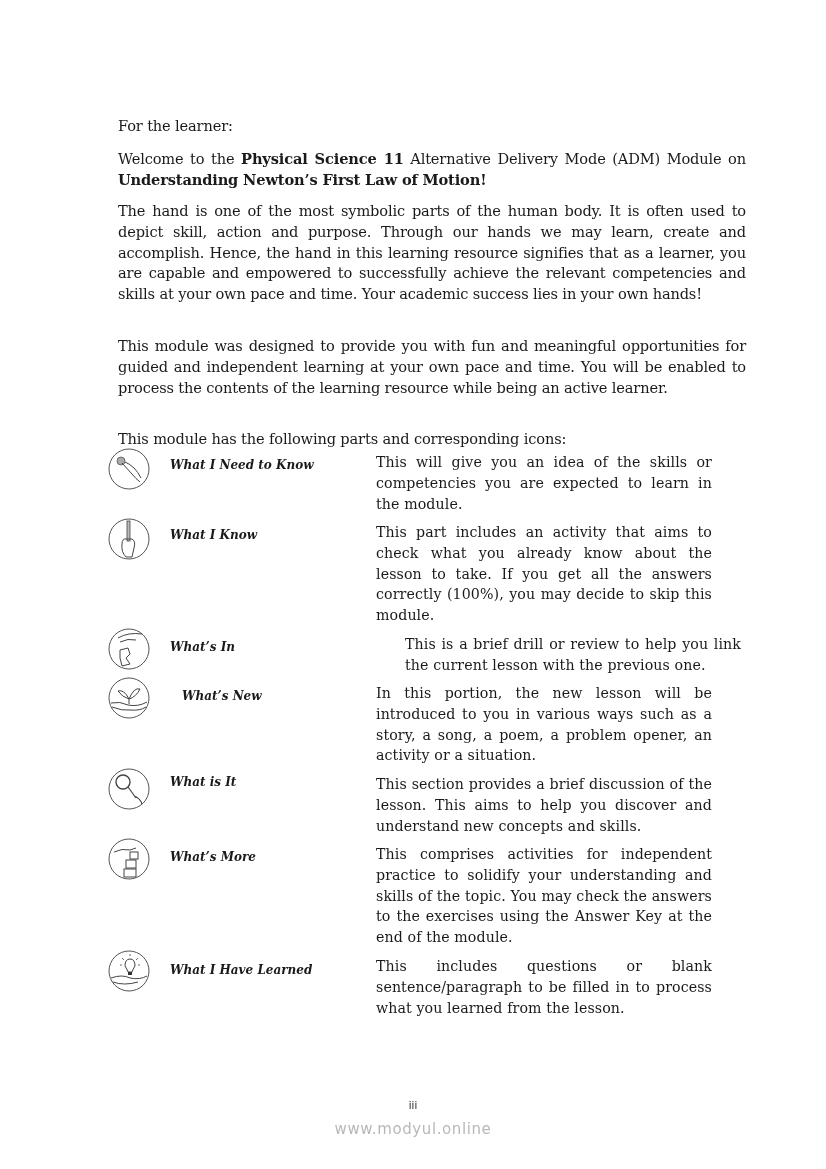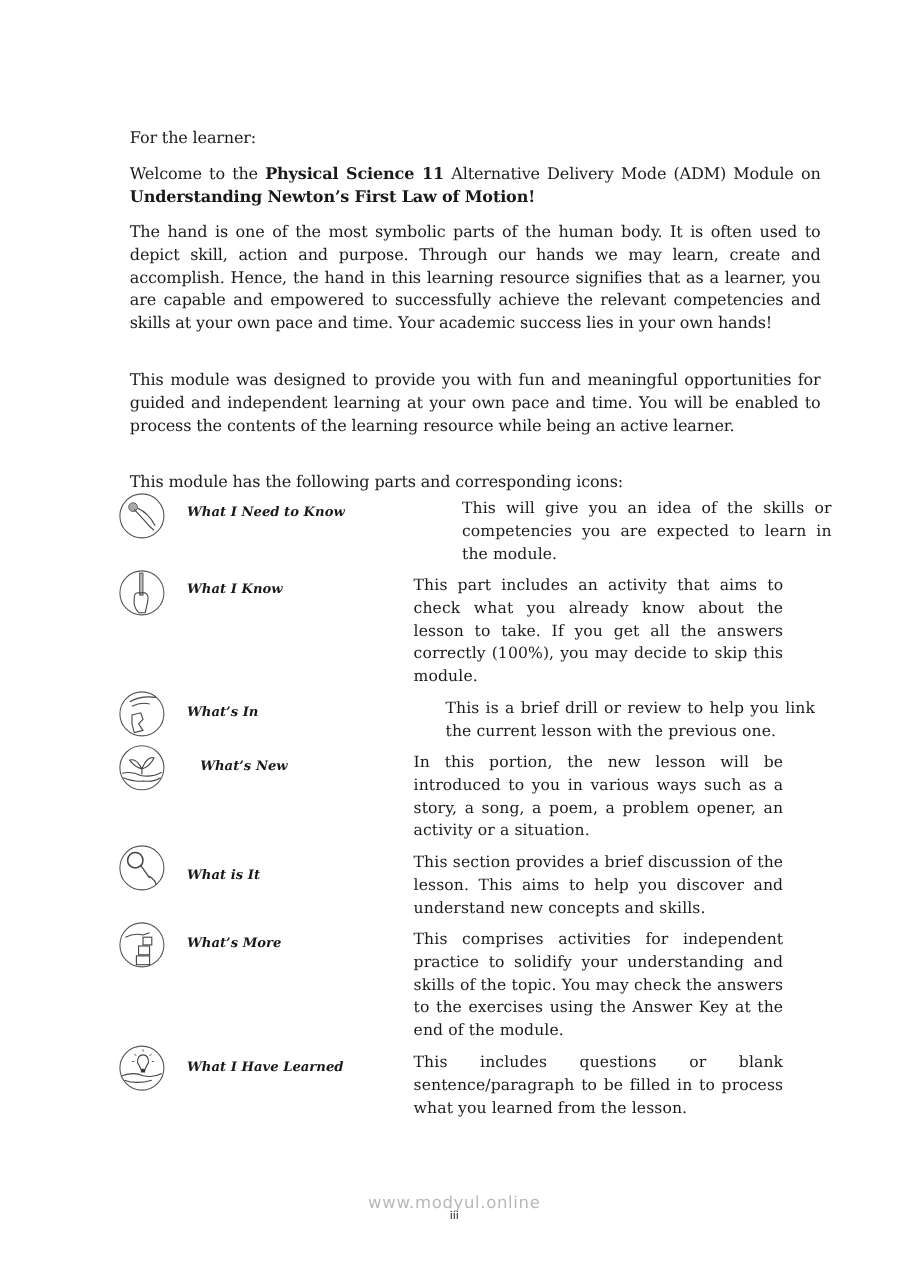--- a/index.html
+++ b/index.html
@@ -6,21 +6,21 @@
   body { width: 826px; height: 1169px; position: relative; overflow: hidden; color: #1a1a1a; }
   .page { position: absolute; left: 100px; top: 0; width: 628px; }
   .p { font-family: "DejaVu Serif", "Liberation Serif", serif; font-size: 14.6px; line-height: 20.8px; text-align: justify; margin: 18px; position: absolute; left: 0; width: 628px; letter-spacing: -0.15px; }
   .p b { font-weight: bold; }
   .row { position: absolute; left: 0; width: 628px; }
   .icon { position: absolute; left: 8px; width: 42px; height: 42px; }
   .icon svg { width: 42px; height: 42px; display: block; }
   .label { position: absolute; left: 70px; font-family: "DejaVu Serif", "Liberation Serif", serif; font-weight: bold; font-style: italic; font-size: 12px; white-space: nowrap; }
   .desc { position: absolute; left: 276px; width: 336px; font-family: "DejaVu Serif", "Liberation Serif", serif; font-size: 14.2px; line-height: 20.8px; text-align: justify; letter-spacing: 0.1px; }
   .footer-page { position: absolute; top: 1100px; left: 0; width: 826px; text-align: center; font-family: "DejaVu Sans", "Liberation Sans", sans-serif; font-size: 10px; color: #222; }
-  .footer-site { position: absolute; top: 1084px; left: 0; width: 826px; text-align: center; font-family: "DejaVu Sans", "Liberation Sans", sans-serif; font-size: 15px; color: #b8b8b8; letter-spacing: 0.6px; }
+  .footer-site { position: absolute; top: 1120px; left: 0; width: 826px; text-align: center; font-family: "DejaVu Sans", "Liberation Sans", sans-serif; font-size: 15px; color: #b8b8b8; letter-spacing: 0.6px; }
 </style>
 </head>
 <body>
 
 <div class="page">
 
   <p class="p" style="top:98px;">For the learner:</p>
 
   <p class="p" style="top:131px;"><span>Welcome to the </span><b>Physical Science 11</b><span> Alternative Delivery Mode (ADM) Module on </span><b>Understanding Newton’s First Law of Motion!</b></p>
 
@@ -32,21 +32,21 @@
 
   <div class="row" style="top:448px;">
     <div class="icon" style="top:0px;">
       <svg viewBox="0 0 42 42">
           <circle cx="21" cy="21" r="20" fill="none" stroke="#555" stroke-width="1"></circle>
           <circle cx="13" cy="13" r="4" fill="#aaa" stroke="#555" stroke-width="0.8"></circle>
           <path d="M14 15 L24 26 Q28 31 32 34 M17 14 Q22 16 26 20 Q30 24 33 30" fill="none" stroke="#444" stroke-width="1"></path>
         </svg>
     </div>
     <span class="label" style="top:10px;">What I Need to Know</span>
-    <div class="desc" style="top:4px;margin-left:44px;">This will give you an idea of the skills or competencies you are expected to learn in the module.</div>
+    <div class="desc" style="top:4px;">This will give you an idea of the skills or competencies you are expected to learn in the module.</div>
   </div>
 
   <div class="row" style="top:518px;">
     <div class="icon" style="top:0px;">
       <svg viewBox="0 0 42 42">
           <circle cx="21" cy="21" r="20" fill="none" stroke="#555" stroke-width="1"></circle>
           <rect x="19" y="3" width="3" height="20" fill="#bbb" stroke="#444" stroke-width="0.8"></rect>
           <path d="M14 26 Q14 20 19 21 L24 21 Q28 23 26 30 L24 39 L18 39 Q13 34 14 26 Z" fill="none" stroke="#444" stroke-width="1"></path>
         </svg>
     </div>
@@ -79,21 +79,21 @@
   </div>
 
   <div class="row" style="top:768px;">
     <div class="icon" style="top:0px;">
       <svg viewBox="0 0 42 42">
           <circle cx="21" cy="21" r="20" fill="none" stroke="#555" stroke-width="1"></circle>
           <circle cx="15" cy="14" r="7" fill="none" stroke="#444" stroke-width="1.4"></circle>
           <path d="M20 19 L28 30 M26 28 Q32 30 34 36" fill="none" stroke="#444" stroke-width="1.2"></path>
         </svg>
     </div>
-    <span class="label" style="top:20px;">What is It</span>
+    <span class="label" style="top:7px;">What is It</span>
     <div class="desc" style="top:6px;">This section provides a brief discussion of the lesson. This aims to help you discover and understand new concepts and skills.</div>
   </div>
 
   <div class="row" style="top:838px;">
     <div class="icon" style="top:0px;">
       <svg viewBox="0 0 42 42">
           <circle cx="21" cy="21" r="20" fill="none" stroke="#555" stroke-width="1"></circle>
           <path d="M6 14 Q14 10 22 12 L28 10" fill="none" stroke="#444" stroke-width="1"></path>
           <rect x="22" y="14" width="8" height="7" fill="none" stroke="#444" stroke-width="1"></rect>
           <rect x="18" y="22" width="10" height="8" fill="none" stroke="#444" stroke-width="1"></rect>

